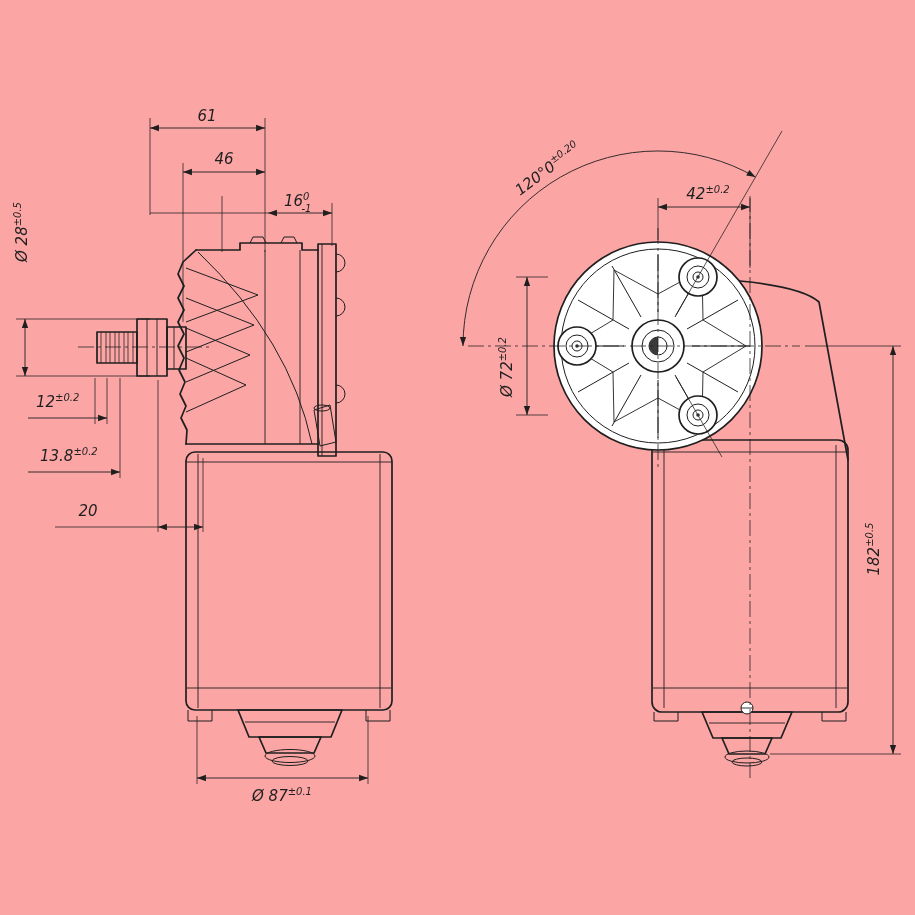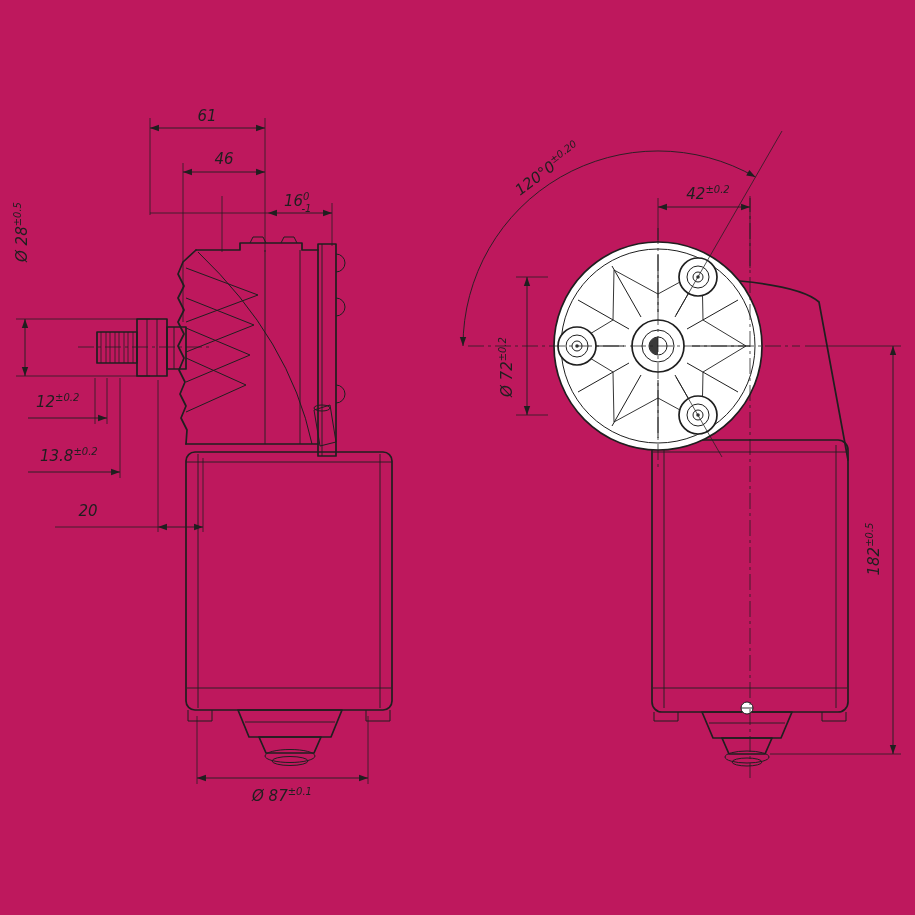--- a/index.html
+++ b/index.html
@@ -1,16 +1,16 @@
 <!DOCTYPE html>
 <html><head>
 <meta charset="utf-8">
 <style>
   html,body{margin:0;padding:0;background:#ffffff;width:915px;height:915px;overflow:hidden;}
-  .canvas{width:915px;height:915px;background:#be185d;}
+  .canvas{width:915px;height:915px;background:#fca5a5;}
   svg{display:block;}
   
   .o{stroke:#1f1f1f;stroke-width:1.7;fill:none;stroke-linejoin:round;stroke-linecap:round;}
   .o2{stroke:#1f1f1f;stroke-width:1;fill:none;stroke-linejoin:round;}
   .o3{stroke:#1f1f1f;stroke-width:.9;fill:none;stroke-linejoin:round;}
   .wh{fill:#ffffff;}
   .dk{fill:#3a3a3a;stroke:none;}
   
   .dim{stroke:#1f1f1f;stroke-width:.9;fill:none;}
   .ext{stroke:#1f1f1f;stroke-width:.75;fill:none;}

